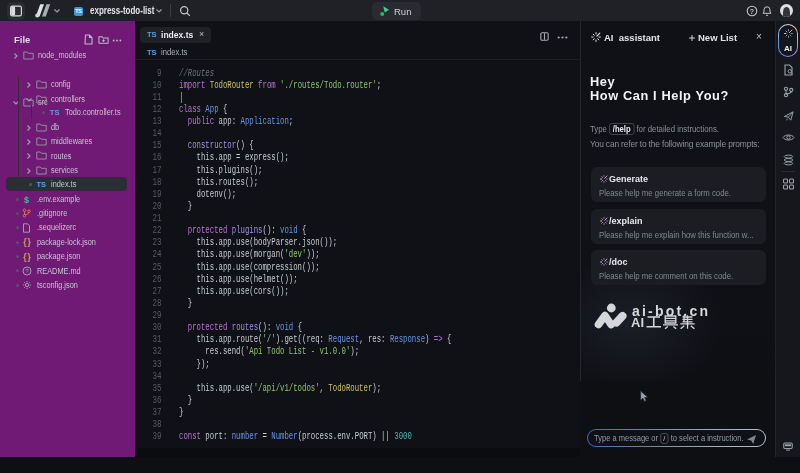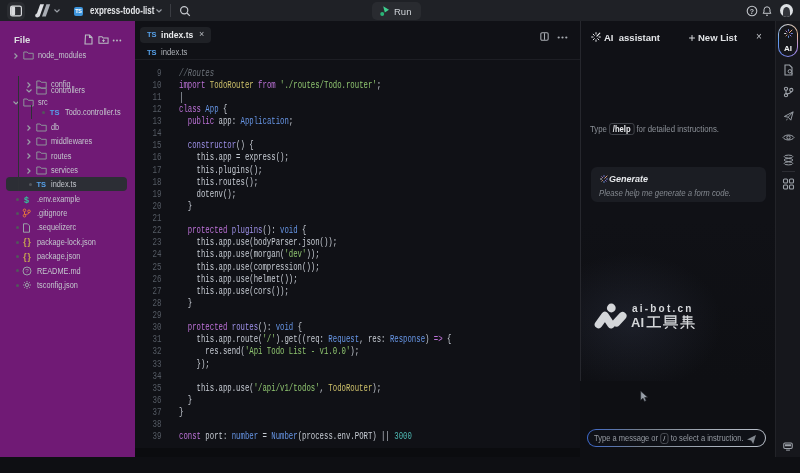--- a/index.html
+++ b/index.html
@@ -61,26 +61,26 @@
               radial-gradient(110px 60px at 90px 402px, rgba(58,82,140,.12), rgba(58,82,140,0) 75%),
               linear-gradient(180deg,#101116 0%, #101116 55%, #0e0f13 100%); }
 .ai-head { position:absolute; left:0; top:7px; width:195px; height:20px; }
 .ai-head .ttl { position:absolute; left:23px; top:4px; font-size:9.5px; font-weight:bold; color:#e4e6e9; }
 .newchat { position:absolute; left:117px; top:4px; font-size:9.5px; font-weight:bold; color:#dfe1e4; }
 .ai-x { position:absolute; left:175px; top:3px; font-size:10px; color:#c0c3c8; }
 .hey { position:absolute; left:9px; top:54px; font-size:12.8px; font-weight:bold; color:#f2f3f5; line-height:14.2px; letter-spacing:.6px; }
 .hint1 { position:absolute; left:9px; top:102px; font-size:8.6px; color:#8b9097; white-space:nowrap; display:inline-block; transform:scaleX(.91); transform-origin:0 0; }
 .helpkey { display:inline-block; border:1px solid #43464d; border-radius:3px; padding:0 3px; color:#e8eaed; font-weight:bold; font-size:8.4px; }
 .hint2 { position:absolute; left:9px; top:117.5px; font-size:8.4px; color:#8b9097; white-space:nowrap; letter-spacing:-.15px; }
-.card { position:absolute; left:10px; width:175px; height:35px; background:#1b1d23; border-radius:6px;font-style:italic; }
+.card { position:absolute; left:10px; width:175px; height:35px; background:#1b1d23; border-radius:6px; }
 .card .ct { position:absolute; left:18px; top:7px; font-size:9px; font-weight:bold; color:#e6e8eb; }
 .card .cd { position:absolute; left:7.5px; top:20.5px; font-size:8.8px; color:#83888f; white-space:nowrap; display:inline-block; transform:scaleX(.885); transform-origin:0 0; }
 .card svg { position:absolute; left:8.5px; top:7.5px; }
 .wm { position:absolute; left:0; top:0; }
-.wm .l1 { position:absolute; left:51px; top:281.5px; font-size:10px; font-weight:bold; color:#d6d8db; letter-spacing:2.2px; white-space:nowrap; }
+.wm .l1 { position:absolute; left:51px; top:281.5px; font-size:14px; font-weight:bold; color:#d6d8db; letter-spacing:2.2px; white-space:nowrap; }
 .wm .l2 { position:absolute; left:50px; top:293px; }
 .chatbox { position:absolute; left:5.5px; top:407.5px; width:179.5px; height:18.5px; border-radius:9px; background:linear-gradient(90deg,#3c68cc,#76808d 30%,#a6aeb9 70%,#b8bfc9); padding:1px;text-decoration:underline; }
 .chatbox .inner { width:100%; height:100%; border-radius:8px; background:#0f1117; position:relative; }
 .chatbox .ph { position:absolute; left:6px; top:3.5px; font-size:8.2px; color:#969ba3; white-space:nowrap; display:inline-block; transform:scaleX(.92); transform-origin:0 0; }
 .slashkey { display:inline-block; border:1px solid #4a4d54; border-radius:3px; padding:0 2.5px; color:#c7cbd1; font-size:8px; }
 
 
 .toolbar { position:absolute; left:775px; top:21px; width:25px; height:436px; background:#16171c; border-left:1px solid #222328; }
 .aicapsule { position:absolute; left:2px; top:3px; width:20px; height:33px; border-radius:10px; padding:1px; background:conic-gradient(from 200deg,#6f86e8,#5d9df0,#cdd3da,#e8b894,#b089e0,#6f86e8); }
 .aicapsule .in { width:100%; height:100%; border-radius:9px; background:#15161b; position:relative; }
@@ -181,21 +181,21 @@
         </div>
         <div class="row" style="top:28.500000000000004px;">
           <svg style="left:25.4px;top:4px;" width="8" height="8" viewBox="0 0 8 8">
             <path d="M2.5 1.5 L5 4 L2.5 6.5" stroke="#9ba0a7" stroke-width="1.2" fill="none"></path>
           </svg>
           <svg style="left:36.4px;top:3px;" width="11" height="9" viewBox="0 0 11 9">
             <path d="M.8 1 h3.4 l1.1 1.3 h4.9 v5.7 H.8 Z" fill="none" stroke="#8d9299" stroke-width="1"></path>
           </svg>
           <span class="lbl" style="left:51.4px;">config</span>
         </div>
-        <div class="row" style="top:35px;">
+        <div class="row" style="top:44px;">
           <svg style="left:25.4px;top:4px;" width="8" height="8" viewBox="0 0 8 8">
             <path d="M1.5 2.5 L4 5 L6.5 2.5" stroke="#9ba0a7" stroke-width="1.2" fill="none"></path>
           </svg>
           <svg style="left:36.4px;top:3px;" width="11" height="9" viewBox="0 0 11 9">
             <path d="M.8 1 h3.4 l1.1 1.3 h4.9 v5.7 H.8 Z" fill="none" stroke="#8d9299" stroke-width="1"></path>
           </svg>
           <span class="lbl" style="left:51.4px;">controllers</span>
         </div>
         <div class="row" style="top:57.3px;">
           <span class="dot" style="left:42.3px;"></span>
@@ -345,35 +345,67 @@
           <line x1="7.3384776310850235" y1="3.661522368914976" x2="8.611269837220808" y2="2.38873016277919" stroke="#e7e9ec" stroke-width="1.1" stroke-linecap="round"></line>
           <line x1="6.5" y1="4.5" x2="9.7" y2="1.2999999999999998" stroke="#e7e9ec" stroke-width="1.2" stroke-linecap="round"></line>
         </svg>
     <span class="ttl">AI&nbsp; assistant</span>
     <svg style="position:absolute;left:107px;top:6px;" width="8" height="8" viewBox="0 0 9 9">
           <path d="M4.5 1.2 v6.6 M1.2 4.5 h6.6" stroke="#d6d8db" stroke-width="1.1"></path>
         </svg>
     <span class="newchat">New List</span>
     <span class="ai-x">×</span>
   </div>
+  <div class="hey">Hey<br>How Can I Help You?</div>
   <div class="hint1">Type <span class="helpkey">/help</span> for detailed instructions.</div>
+  <div class="hint2">You can refer to the following example prompts:</div>
   <div class="card" style="top:146px;">
         <svg width="8" height="8" viewBox="0 0 11 11" class="cspark">
           <line x1="8.7" y1="5.5" x2="10.3" y2="5.5" stroke="#7b8cf0" stroke-width="1.1" stroke-linecap="round"></line>
           <line x1="7.3384776310850235" y1="7.3384776310850235" x2="8.61126983722081" y2="8.61126983722081" stroke="#9b7ef0" stroke-width="1.1" stroke-linecap="round"></line>
           <line x1="5.5" y1="8.7" x2="5.5" y2="10.3" stroke="#6f9bf0" stroke-width="1.1" stroke-linecap="round"></line>
           <line x1="3.6615223689149765" y1="7.3384776310850235" x2="2.388730162779191" y2="8.61126983722081" stroke="#e0a584" stroke-width="1.1" stroke-linecap="round"></line>
           <line x1="2.3" y1="5.5" x2="0.7000000000000002" y2="5.500000000000001" stroke="#eceef2" stroke-width="1.1" stroke-linecap="round"></line>
           <line x1="3.661522368914976" y1="3.6615223689149765" x2="2.38873016277919" y2="2.388730162779191" stroke="#c890e0" stroke-width="1.1" stroke-linecap="round"></line>
           <line x1="5.499999999999999" y1="2.3" x2="5.499999999999999" y2="0.7000000000000002" stroke="#7b8cf0" stroke-width="1.1" stroke-linecap="round"></line>
           <line x1="7.3384776310850235" y1="3.661522368914976" x2="8.611269837220808" y2="2.38873016277919" stroke="#9b7ef0" stroke-width="1.1" stroke-linecap="round"></line>
           <line x1="6.5" y1="4.5" x2="9.7" y2="1.2999999999999998" stroke="#e8a87c" stroke-width="1.2" stroke-linecap="round"></line>
         </svg>
         <span class="ct">Generate</span>
         <span class="cd">Please help me generate a form code.</span>
+      </div>
+  <div class="card" style="top:188px;">
+        <svg width="8" height="8" viewBox="0 0 11 11" class="cspark">
+          <line x1="8.7" y1="5.5" x2="10.3" y2="5.5" stroke="#7b8cf0" stroke-width="1.1" stroke-linecap="round"></line>
+          <line x1="7.3384776310850235" y1="7.3384776310850235" x2="8.61126983722081" y2="8.61126983722081" stroke="#9b7ef0" stroke-width="1.1" stroke-linecap="round"></line>
+          <line x1="5.5" y1="8.7" x2="5.5" y2="10.3" stroke="#6f9bf0" stroke-width="1.1" stroke-linecap="round"></line>
+          <line x1="3.6615223689149765" y1="7.3384776310850235" x2="2.388730162779191" y2="8.61126983722081" stroke="#e0a584" stroke-width="1.1" stroke-linecap="round"></line>
+          <line x1="2.3" y1="5.5" x2="0.7000000000000002" y2="5.500000000000001" stroke="#eceef2" stroke-width="1.1" stroke-linecap="round"></line>
+          <line x1="3.661522368914976" y1="3.6615223689149765" x2="2.38873016277919" y2="2.388730162779191" stroke="#c890e0" stroke-width="1.1" stroke-linecap="round"></line>
+          <line x1="5.499999999999999" y1="2.3" x2="5.499999999999999" y2="0.7000000000000002" stroke="#7b8cf0" stroke-width="1.1" stroke-linecap="round"></line>
+          <line x1="7.3384776310850235" y1="3.661522368914976" x2="8.611269837220808" y2="2.38873016277919" stroke="#9b7ef0" stroke-width="1.1" stroke-linecap="round"></line>
+          <line x1="6.5" y1="4.5" x2="9.7" y2="1.2999999999999998" stroke="#e8a87c" stroke-width="1.2" stroke-linecap="round"></line>
+        </svg>
+        <span class="ct">/explain</span>
+        <span class="cd">Please help me explain how this function w...</span>
+      </div>
+  <div class="card" style="top:229px;">
+        <svg width="8" height="8" viewBox="0 0 11 11" class="cspark">
+          <line x1="8.7" y1="5.5" x2="10.3" y2="5.5" stroke="#7b8cf0" stroke-width="1.1" stroke-linecap="round"></line>
+          <line x1="7.3384776310850235" y1="7.3384776310850235" x2="8.61126983722081" y2="8.61126983722081" stroke="#9b7ef0" stroke-width="1.1" stroke-linecap="round"></line>
+          <line x1="5.5" y1="8.7" x2="5.5" y2="10.3" stroke="#6f9bf0" stroke-width="1.1" stroke-linecap="round"></line>
+          <line x1="3.6615223689149765" y1="7.3384776310850235" x2="2.388730162779191" y2="8.61126983722081" stroke="#e0a584" stroke-width="1.1" stroke-linecap="round"></line>
+          <line x1="2.3" y1="5.5" x2="0.7000000000000002" y2="5.500000000000001" stroke="#eceef2" stroke-width="1.1" stroke-linecap="round"></line>
+          <line x1="3.661522368914976" y1="3.6615223689149765" x2="2.38873016277919" y2="2.388730162779191" stroke="#c890e0" stroke-width="1.1" stroke-linecap="round"></line>
+          <line x1="5.499999999999999" y1="2.3" x2="5.499999999999999" y2="0.7000000000000002" stroke="#7b8cf0" stroke-width="1.1" stroke-linecap="round"></line>
+          <line x1="7.3384776310850235" y1="3.661522368914976" x2="8.611269837220808" y2="2.38873016277919" stroke="#9b7ef0" stroke-width="1.1" stroke-linecap="round"></line>
+          <line x1="6.5" y1="4.5" x2="9.7" y2="1.2999999999999998" stroke="#e8a87c" stroke-width="1.2" stroke-linecap="round"></line>
+        </svg>
+        <span class="ct">/doc</span>
+        <span class="cd">Please help me comment on this code.</span>
       </div>
   <div class="wm">
     <svg style="position:absolute;left:12px;top:278px;" width="36" height="31" viewBox="0 0 36 31">
       <circle cx="18.3" cy="9" r="4.4" fill="#d4d6d9"></circle>
       <path d="M5.5 25.5 L12 16.5 L18 25.5" fill="none" stroke="#d4d6d9" stroke-width="7.6" stroke-linecap="round" stroke-linejoin="round"></path>
       <path d="M23.5 23.5 L29.5 17" fill="none" stroke="#d4d6d9" stroke-width="8" stroke-linecap="round"></path>
     </svg>
     <span class="l1">ai-bot.cn</span>
     <span class="l2"><svg width="70" height="15" viewBox="0 0 70 15" id="cjk">
             <text x="0" y="12.5" font-family="Liberation Sans" font-weight="bold" font-size="13" fill="#d4d6d9">AI</text>

